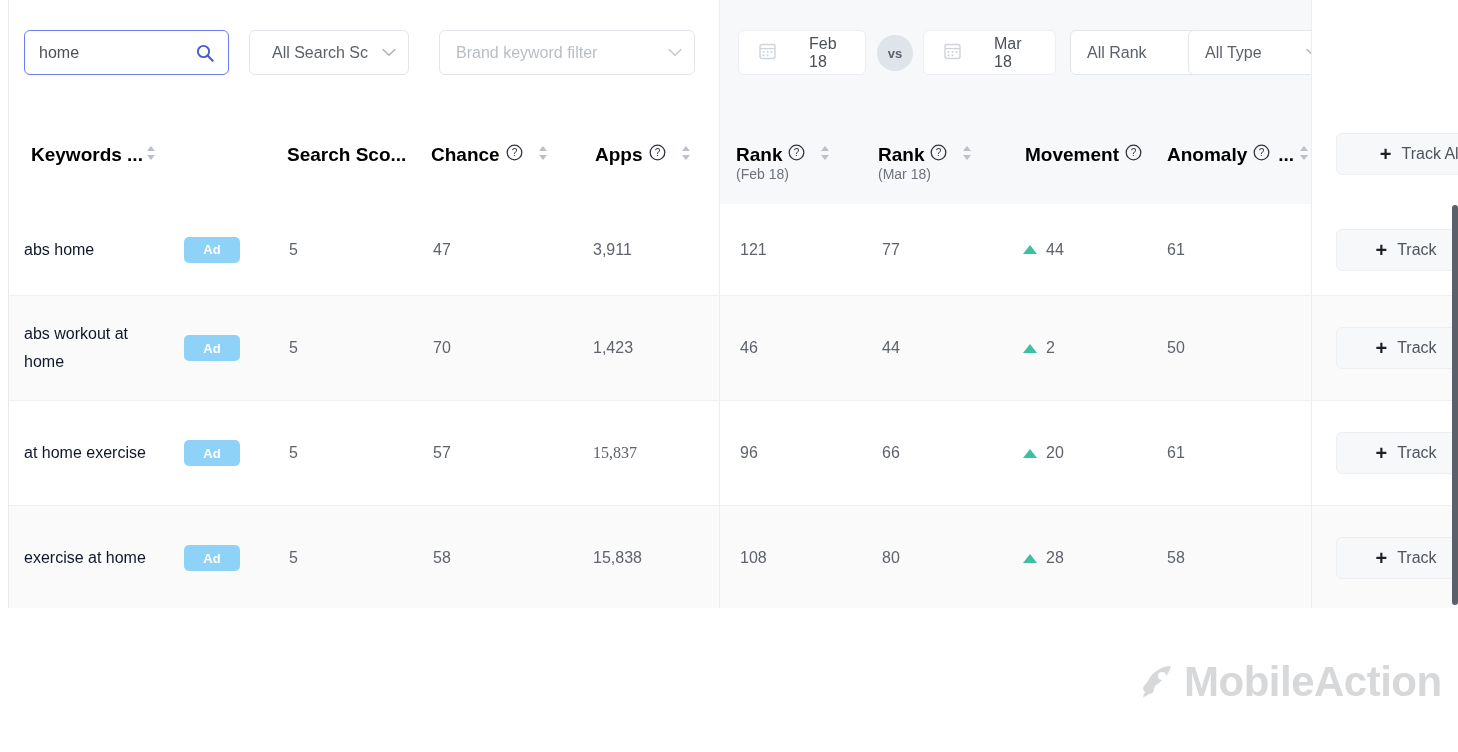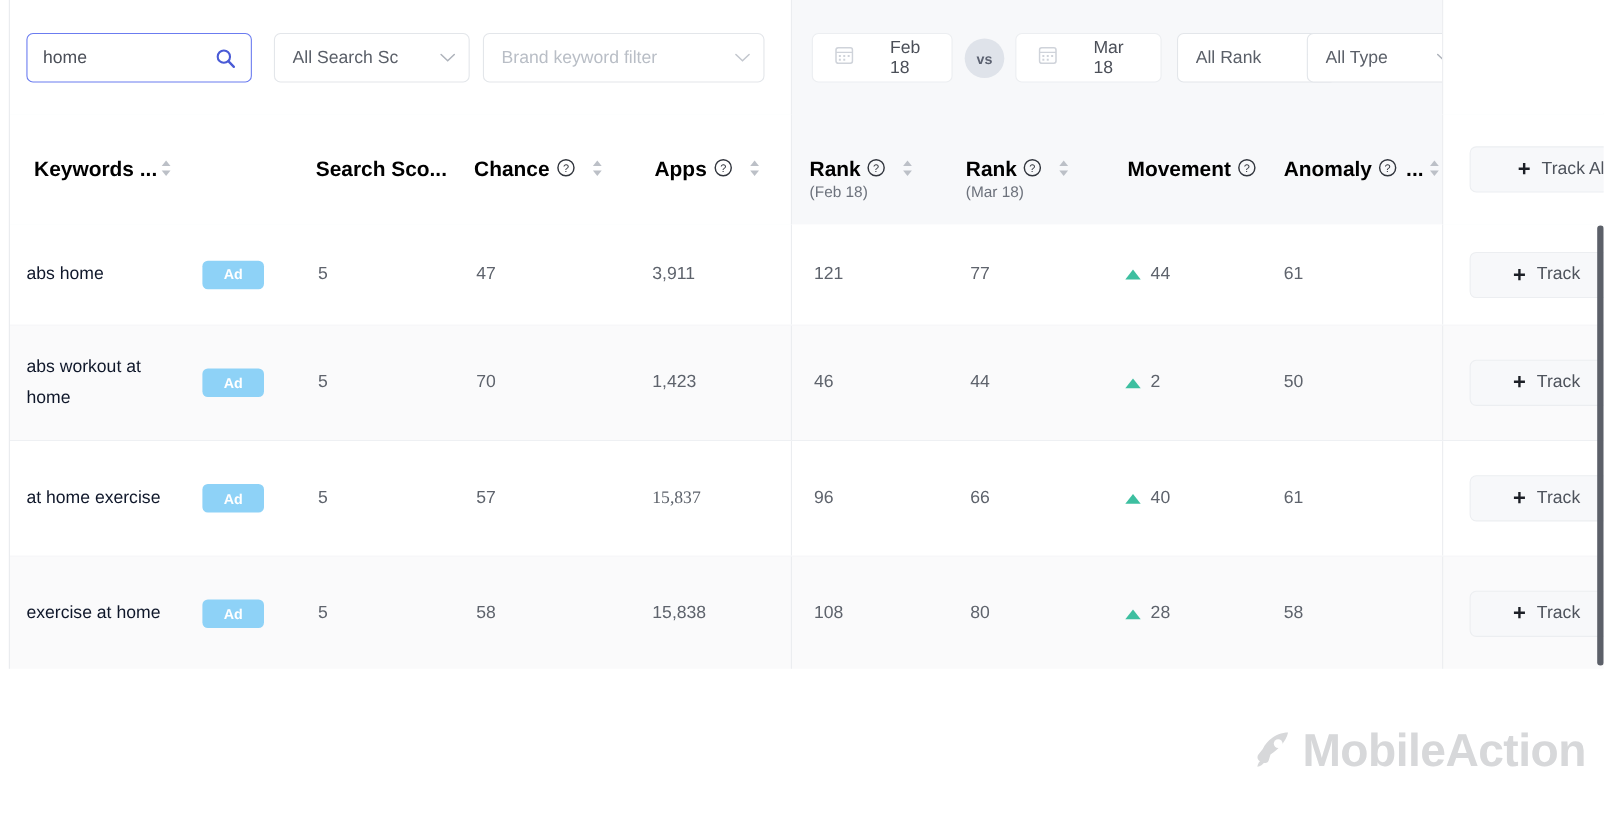--- a/index.html
+++ b/index.html
@@ -66,21 +66,21 @@
     background: #fff;
     display: flex; align-items: center;
     padding: 0 12px 0 16px;
     overflow: hidden;
   }
   .sel .lab { font-size: 16px; color: #5a5f68; white-space: nowrap; flex:1; overflow:hidden; }
   .sel .lab.ph { color: #b9bec6; }
   .sel .chev { margin-left: 8px; flex: 0 0 auto; }
   .chev svg { display:block; }
 
-  #sel-scope { left: 240px; width: 178px; }
+  #sel-scope { left: 240px; width: 160px; text-align: center; }
   #sel-brand { left: 430px; width: 256px; }
 
   .datebtn {
     position: absolute; top: 30px; height: 45px;
     background: #fff; border: 1px solid #eceef1; border-radius: 6px;
     display: flex; align-items: center; gap: 10px;
     padding: 0 20px;
   }
   .datebtn .dlab { font-size: 16px; color: #4b4f58; margin-left: 23px; }
   #date-a { left: 18px; width: 128px; }
@@ -450,21 +450,21 @@
         <div class="adbadge">Ad</div>
         <div class="val" style="left:280px;">5</div>
         <div class="val" style="left:424px;">57</div>
         <div class="val" style="left:584px;font-family:Liberation Serif, serif;">15,837</div>
       </div>
       <div class="cell-mid">
         <div class="val" style="left:20px;">96</div>
         <div class="val" style="left:162px;">66</div>
         <div class="mv" style="left:303px;">
           <span class="tri"></span>
-          <span>40</span>
+          <span>20</span>
         </div>
         <div class="val" style="left:447px;">61</div>
       </div>
       <div class="cell-right">
         <div class="trackbtn track-cell">
           <span class="plus">+</span>
           <span>Track</span>
         </div>
       </div>
         </div>

